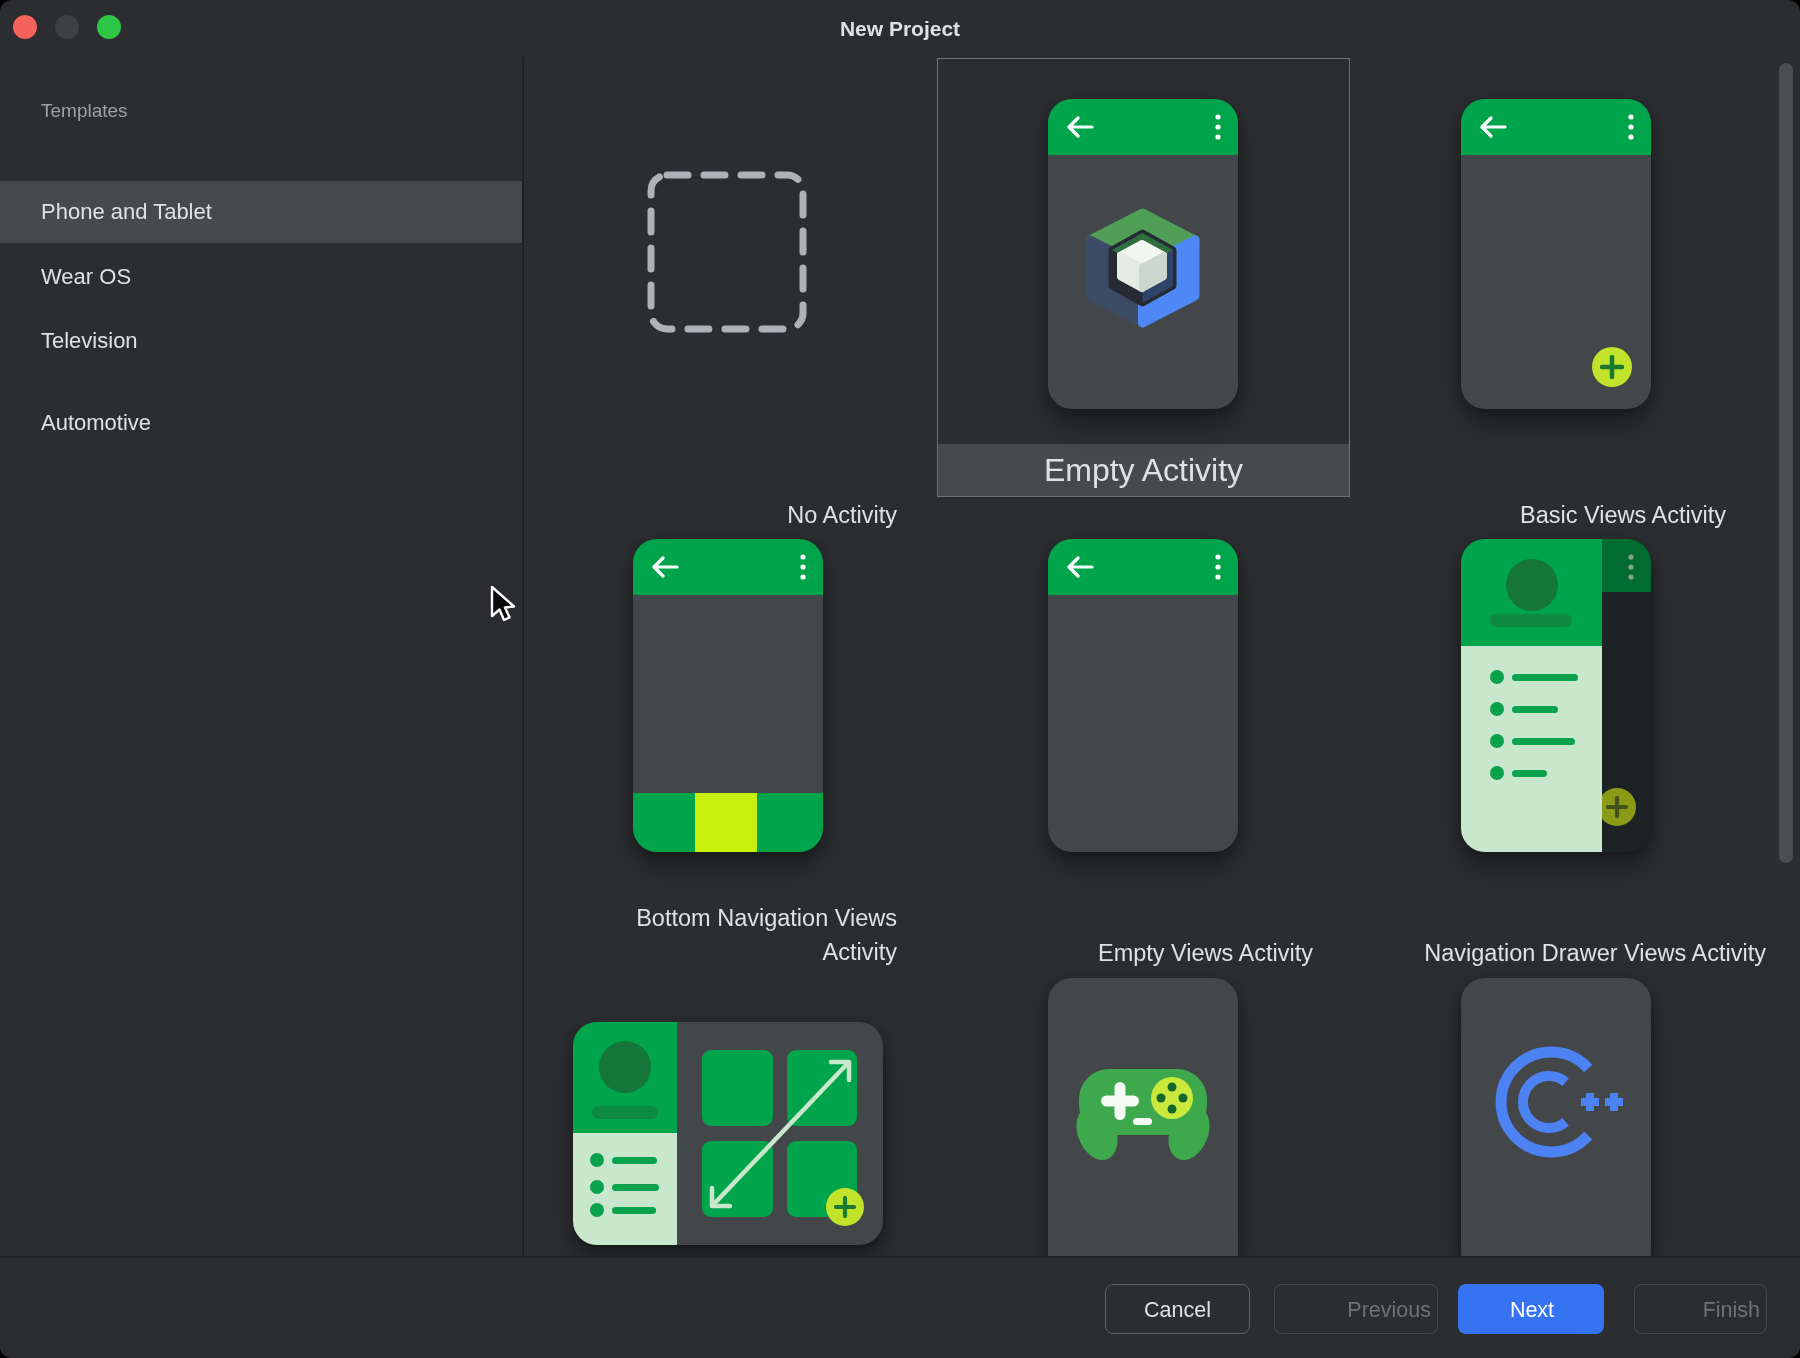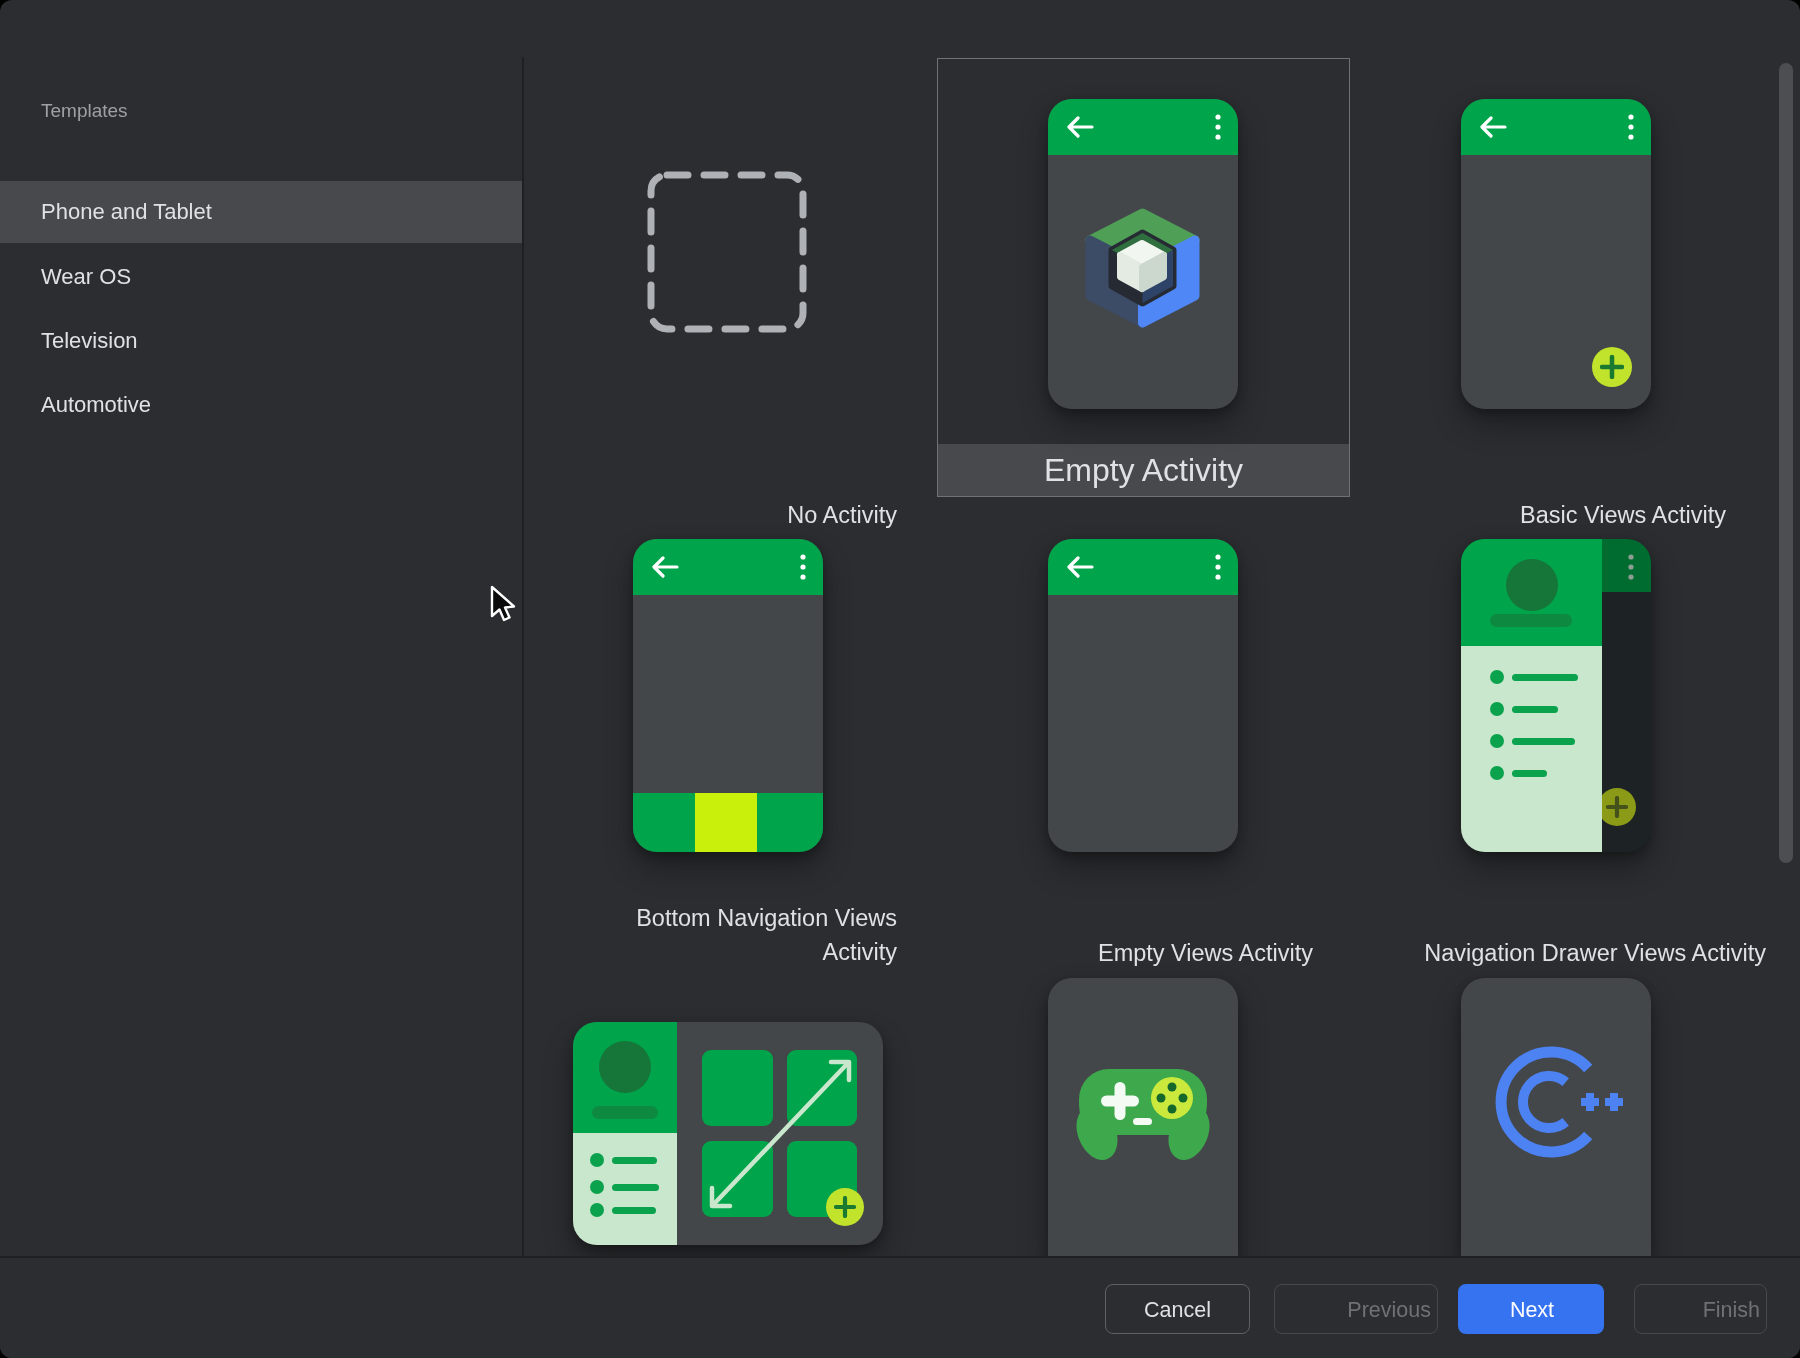--- a/index.html
+++ b/index.html
@@ -75,26 +75,32 @@
 
   #scroll-thumb{position:absolute;left:1779px;top:63px;width:14px;height:800px;
     border-radius:7px;background:var(--scrollbar);}
   #cursor{position:absolute;left:489px;top:585px;}
 </style>
 </head>
 <body>
 
 <div id="window">
 
+  <div id="titlebar">
+    <div class="tl" id="tl-close"></div>
+    <div class="tl" id="tl-min"></div>
+    <div class="tl" id="tl-zoom"></div>
+    <div id="win-title">New Project</div>
+  </div>
 
   <div id="templates-hdr">Templates</div>
   <div class="side-item sel" style="top:181px;">Phone and Tablet</div>
   <div class="side-item" style="top:246px;">Wear OS</div>
   <div class="side-item" style="top:310px;">Television</div>
-  <div class="side-item" style="top:374px;">Automotive</div>
+  <div class="side-item" style="top:392px;">Automotive</div>
   <div id="divider-v"></div>
 
   <div>
     <svg style="position:absolute;left:647px;top:171px;" width="160" height="162" viewBox="0 0 160 162">
       <rect x="4" y="4" width="152" height="154" rx="16" fill="none" stroke="var(--dash)" stroke-width="7" stroke-linecap="round" stroke-dasharray="21 16"></rect>
     </svg>
     <div class="tpl-label" style="left:557px;top:455px;width:340px;">No Activity</div>
   </div>
 
   <div id="sel-card">

